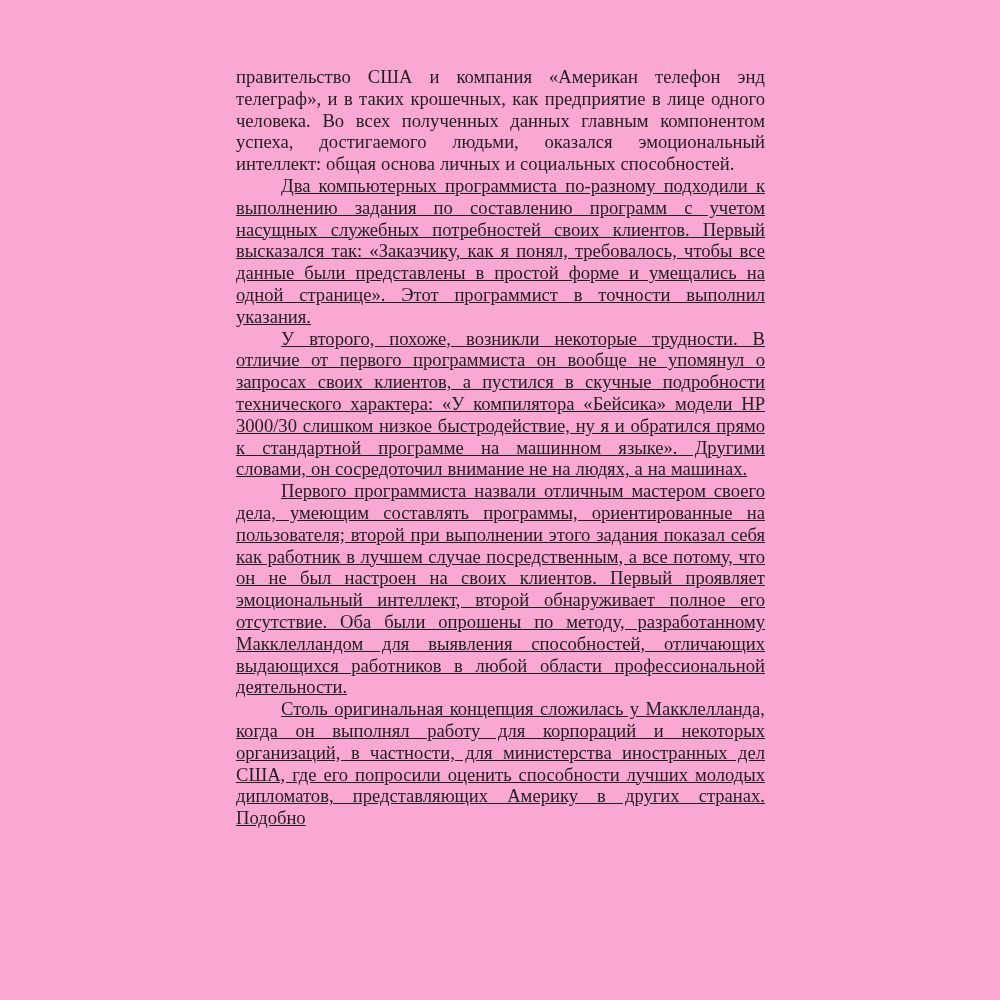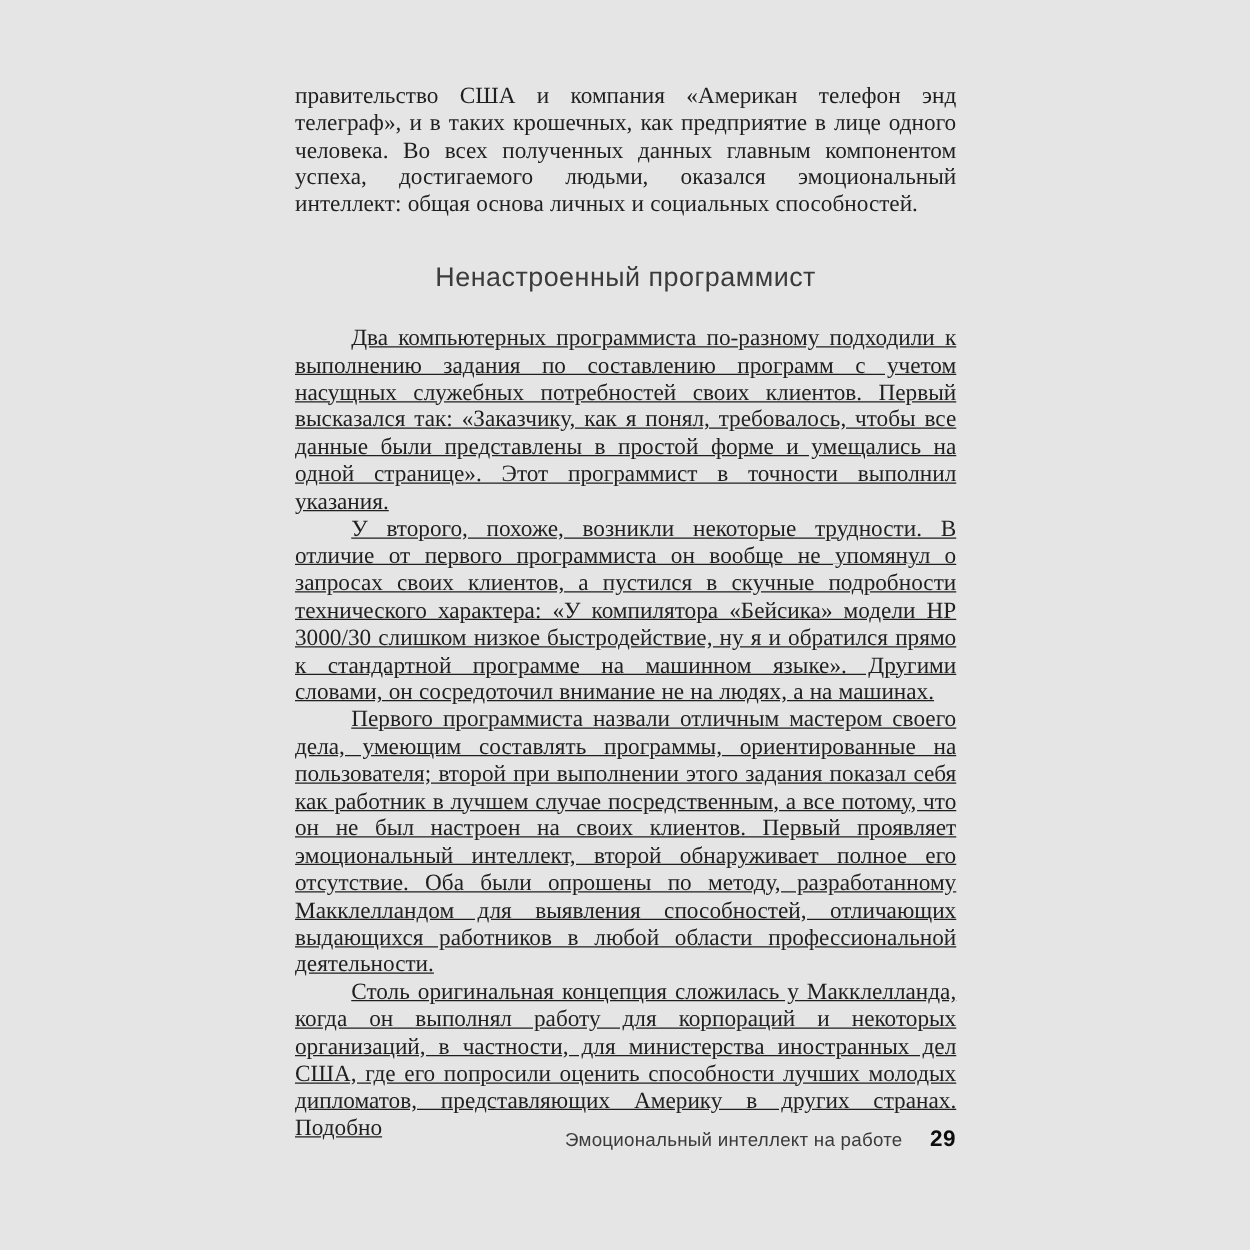--- a/index.html
+++ b/index.html
@@ -9,21 +9,21 @@
   body {
     width: 1000px;
     height: 1000px;
     background: #fefefe;
     position: relative;
     overflow: hidden;
   }
   .page {
     position: absolute;
     inset: 0;
-    background: #e5e5e5;
+    background: #f9a8d4;
   }
   .text-block {
     position: absolute;
     left: 236px;
     top: 66px;
     width: 529px;
   }
   p.body-par {
     margin: 0;
     font-family: "Liberation Serif", "DejaVu Serif", serif;
@@ -72,27 +72,23 @@
     vertical-align: baseline;
   }
 </style>
 </head>
 <body>
 
 <div class="page">
   <div class="text-block">
     <p class="body-par">правительство США и компания «Американ телефон энд телеграф», и в таких крошечных, как предприятие в лице одного человека. Во всех полученных данных главным компонентом успеха, достигаемого людьми, оказался эмоциональный интеллект: общая основа личных и социальных способностей.</p>
 
-    <h2 class="section-heading">Ненастроенный программист</h2>
 
     <p class="body-par indent">Два компьютерных программиста по-разному подходили к выполнению задания по составлению программ с учетом насущных служебных потребностей своих клиентов. Первый высказался так: «Заказчику, как я понял, требовалось, чтобы все данные были представлены в простой форме и умещались на одной странице». Этот программист в точности выполнил указания.</p>
 
     <p class="body-par indent">У второго, похоже, возникли некоторые трудности. В отличие от первого программиста он вообще не упомянул о запросах своих клиентов, а пустился в скучные подробности технического характера: «У компилятора «Бейсика» модели HP 3000/30 слишком низкое быстродействие, ну я и обратился прямо к стандартной программе на машинном языке». Другими словами, он сосредоточил внимание не на людях, а на машинах.</p>
 
     <p class="body-par indent">Первого программиста назвали отличным мастером своего дела, умеющим составлять программы, ориентированные на пользователя; второй при выполнении этого задания показал себя как работник в лучшем случае посредственным, а все потому, что он не был настроен на своих клиентов. Первый проявляет эмоциональный интеллект, второй обнаруживает полное его отсутствие. Оба были опрошены по методу, разработанному Макклелландом для выявления способностей, отличающих выдающихся работников в любой области профессиональной деятельности.</p>
 
     <p class="body-par indent">Столь оригинальная концепция сложилась у Макклелланда, когда он выполнял работу для корпораций и некоторых организаций, в частности, для министерства иностранных дел США, где его попросили оценить способности лучших молодых дипломатов, представляющих Америку в других странах. Подобно</p>
   </div>
 
-  <div class="footer">
-    <span class="running-title">Эмоциональный интеллект на работе</span><span class="page-number">29</span>
-  </div>
 </div>
 
 </body></html>

